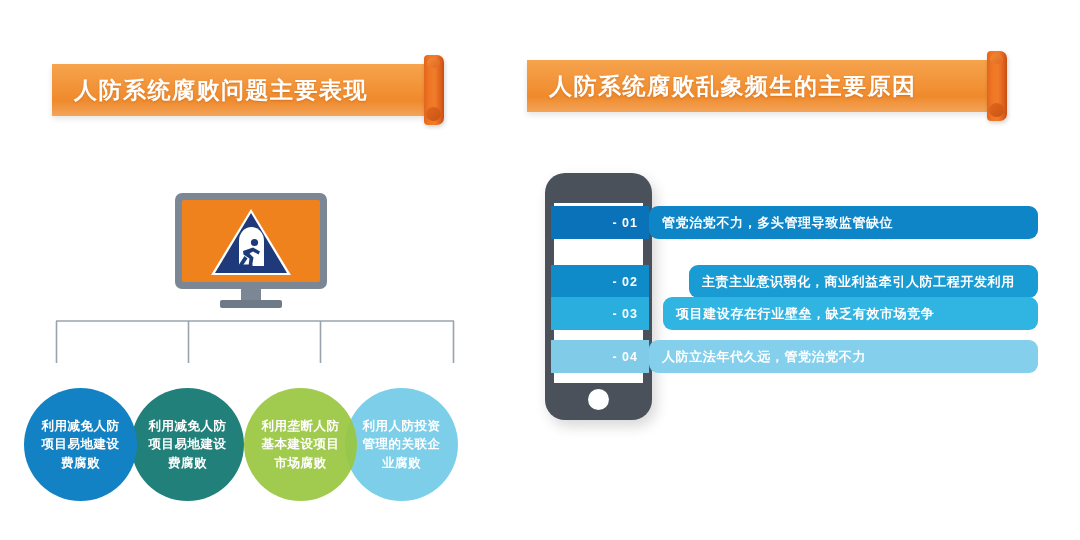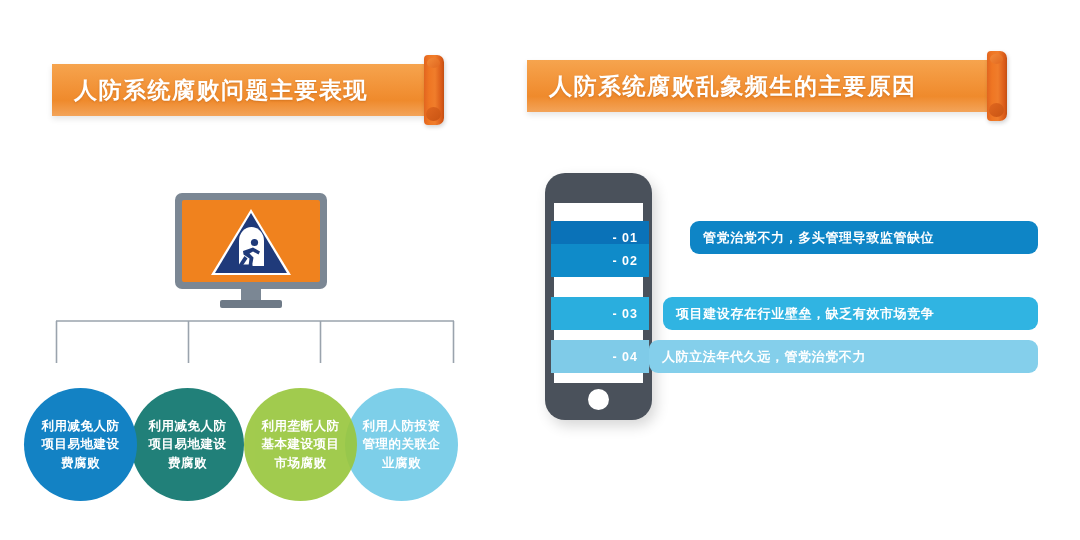--- a/index.html
+++ b/index.html
@@ -199,22 +199,22 @@
     align-items: center;
     padding-left: 13px;
     box-sizing: border-box;
     color: #ffffff;
     font-size: 13px;
     font-weight: bold;
     letter-spacing: 0.6px;
     white-space: nowrap;
     border-radius: 9px;
   }
-  #reason-0 { top: 221px; gap: 41px; }
-  #reason-1 { top: 244px; gap: 40px; }
+  #reason-0 { top: 206px; }
+  #reason-1 { top: 265px; gap: 40px; }
   #reason-2 { top: 297px; gap: 14px; }
   #reason-3 { top: 340px; }
 </style>
 </head>
 <body>
 
 <div id="canvas">
 
   <div class="banner" id="banner-left">
     <div class="banner-label">人防系统腐败问题主要表现</div>
@@ -269,20 +269,21 @@
     <div id="phone-screen"></div>
     <div id="phone-home"></div>
   </div>
 
   <div class="reason-row" id="reason-0">
     <div class="reason-num" style="background:#0a72b8;">- 01</div>
     <div class="reason-text" style="background:#0e85c6;">管党治党不力，多头管理导致监管缺位</div>
   </div>
   <div class="reason-row" id="reason-1">
     <div class="reason-num" style="background:#0f8bc9;">- 02</div>
+    <div class="reason-text" style="background:#199bd4;">主责主业意识弱化，商业利益牵引人防工程开发利用</div>
   </div>
   <div class="reason-row" id="reason-2">
     <div class="reason-num" style="background:#2aaede;">- 03</div>
     <div class="reason-text" style="background:#30b4e2;">项目建设存在行业壁垒，缺乏有效市场竞争</div>
   </div>
   <div class="reason-row" id="reason-3">
     <div class="reason-num" style="background:#7fcbe8;">- 04</div>
     <div class="reason-text" style="background:#84cfeb;">人防立法年代久远，管党治党不力</div>
   </div>
 

